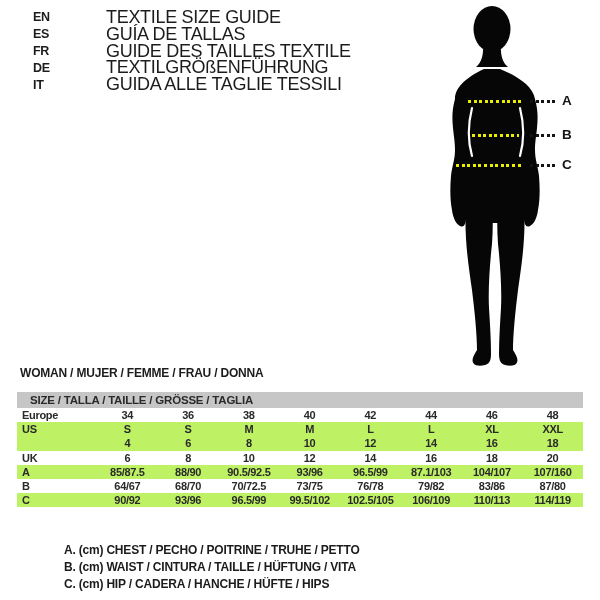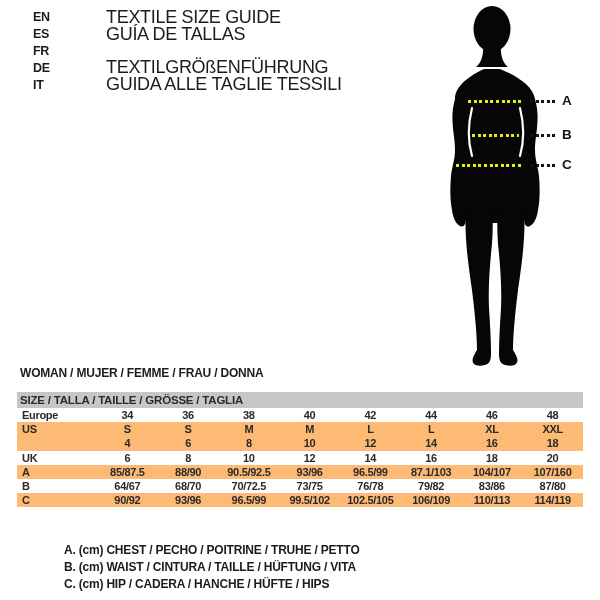--- a/index.html
+++ b/index.html
@@ -28,23 +28,23 @@
   .m-B .dash-black{left:530px;top:134px;width:28px;}
   .m-B .marker-label{left:562px;top:127px;}
   .m-C .dash-yellow{left:456px;top:164px;width:66px;}
   .m-C .dash-black{left:530px;top:164px;width:28px;}
   .m-C .marker-label{left:562px;top:157px;}
   
   #gender-line{position:absolute;left:20px;top:366px;font-weight:700;font-size:12px;letter-spacing:-0.2px;}
   
   #size-table{position:absolute;left:17px;top:392px;width:566px;}
   #table-header{height:16px;background:#c6c6c6;font-weight:700;font-size:11.5px;
-    letter-spacing:-0.2px;display:flex;align-items:center;padding-left:3px;box-sizing:border-box;color:#2a2a2a;}
+    letter-spacing:-0.2px;display:flex;align-items:center;padding-left:13px;box-sizing:border-box;color:#2a2a2a;}
   .t-row{width:100%;}
-  .t-row.shaded{background:#fdba74;}
+  .t-row.shaded{background:#bef264;}
   .t-line{display:grid;grid-template-columns:80px repeat(8,1fr);height:14.2px;}
   .t-cell{font-weight:700;font-size:11px;letter-spacing:-0.3px;display:flex;align-items:center;
     justify-content:center;white-space:nowrap;color:#2a2a2a;}
   .t-cell.label{justify-content:flex-start;padding-left:5px;}
   
   #legend{position:absolute;left:20px;top:543px;margin-left:44px;}
   .legend-row{font-weight:700;font-size:12px;letter-spacing:-0.2px;height:17px;white-space:nowrap;}
 </style>
 </head>
 <body>
@@ -53,20 +53,21 @@
     <div class="lang-row">
       <span class="lang-code">EN</span>
       <span class="lang-label">TEXTILE SIZE GUIDE</span>
     </div>
     <div class="lang-row">
       <span class="lang-code">ES</span>
       <span class="lang-label">GUÍA DE TALLAS</span>
     </div>
     <div class="lang-row">
       <span class="lang-code">FR</span>
+      <span class="lang-label">GUIDE DES TAILLES TEXTILE</span>
     </div>
     <div class="lang-row">
       <span class="lang-code">DE</span>
       <span class="lang-label">TEXTILGRÖßENFÜHRUNG</span>
     </div>
     <div class="lang-row">
       <span class="lang-code">IT</span>
       <span class="lang-label">GUIDA ALLE TAGLIE TESSILI</span>
     </div>
   </div>

